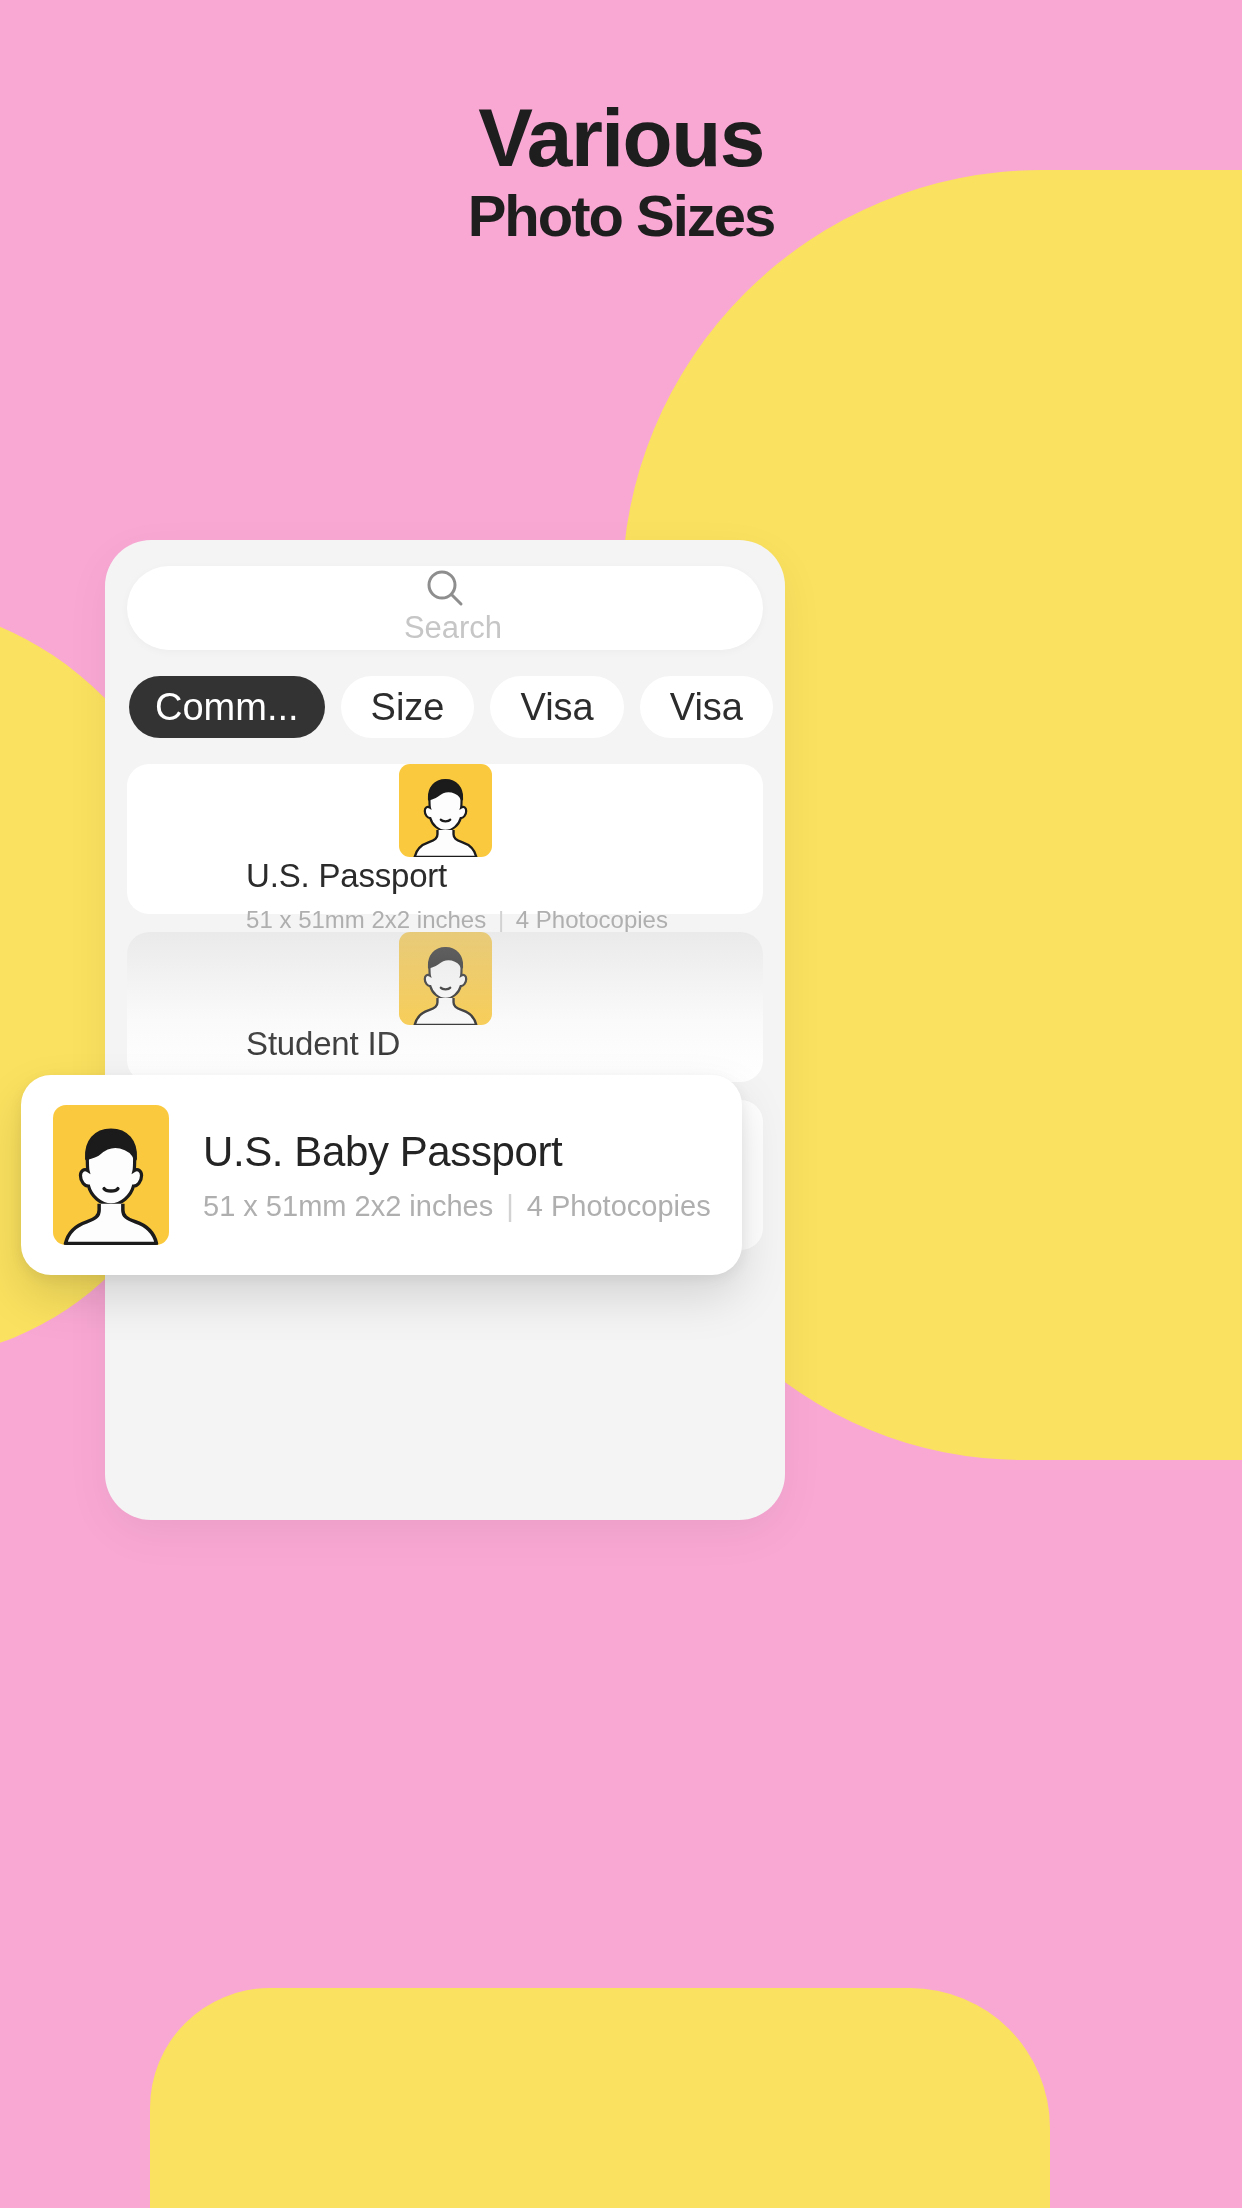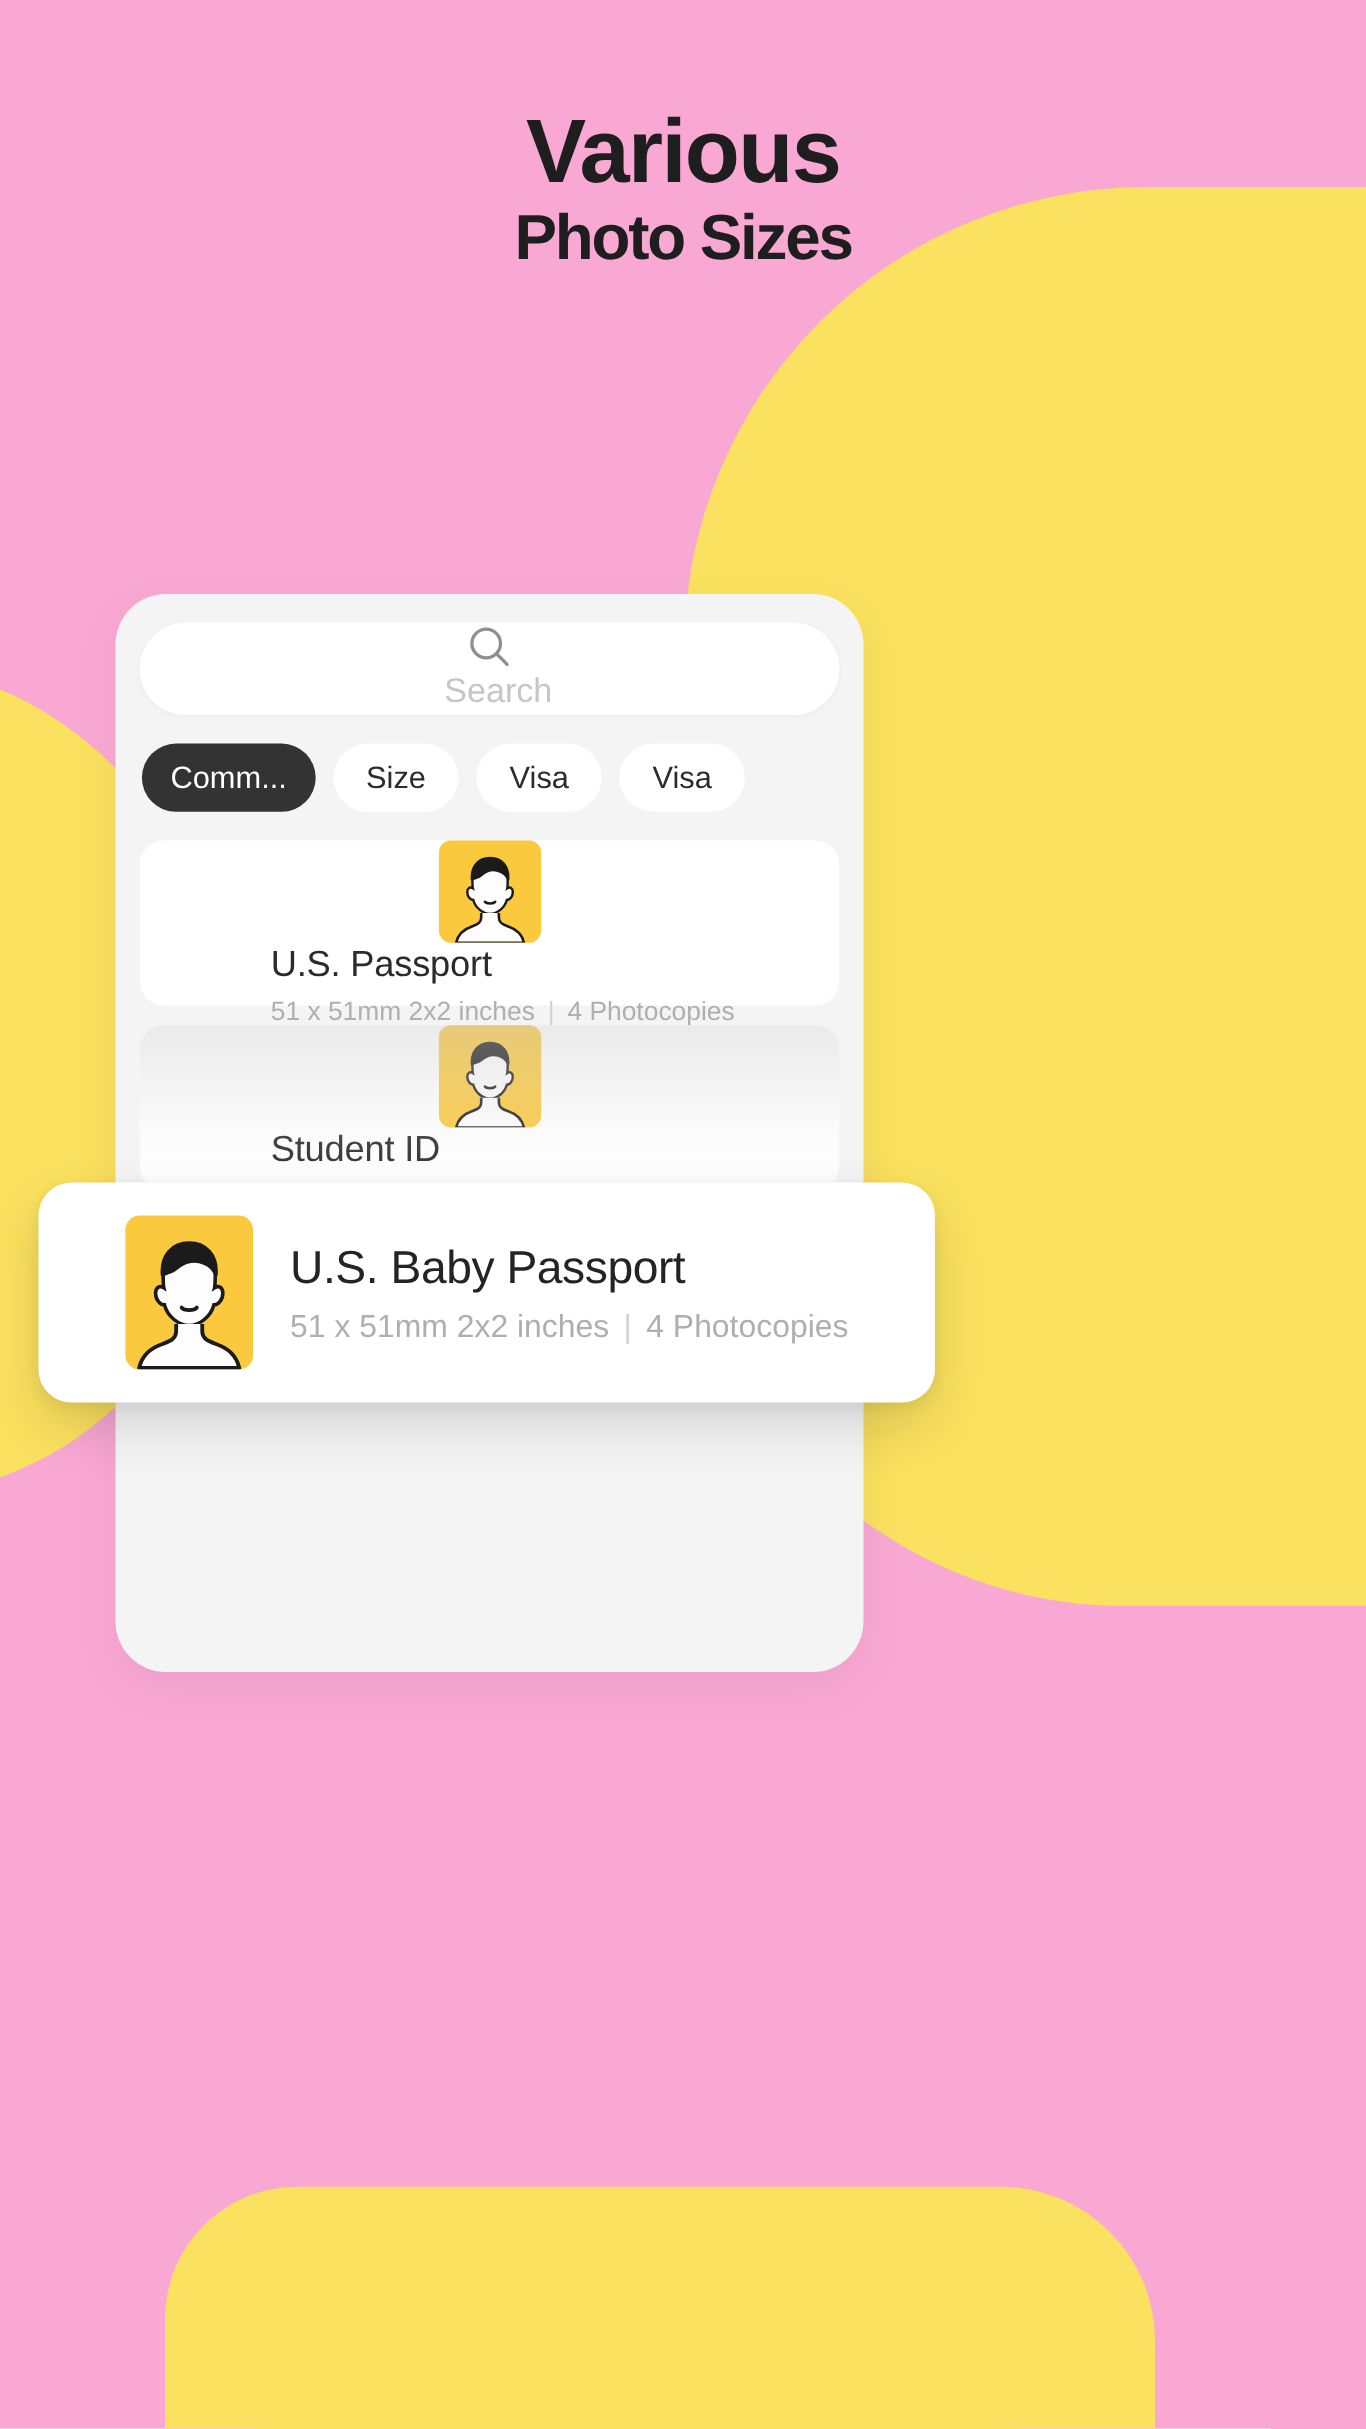--- a/index.html
+++ b/index.html
@@ -116,21 +116,21 @@
   }
   .chip {
     height: 62px;
     border-radius: 31px;
     display: flex;
     align-items: center;
     justify-content: center;
     padding: 0 30px;
     background: #FFFFFF;
     color: #2C2C2C;
-    font-size: 28px;
+    font-size: 38px;
     white-space: nowrap;
   }
   .chip.active {
     background: #333333;
     color: #FFFFFF;
     padding: 0 26px;
   }
 
   
   .list { margin-top: 26px; }
@@ -179,32 +179,31 @@
     font-size: 24px;
     color: #AFAFAF;
     font-weight: 400;
     white-space: nowrap;
   }
   .row-sub .sep { color: #D2D2D2; padding: 0 5px; }
 
   
   .featured {
     position: absolute;
-    left: 35px;
+    left: 21px;
     top: 1075px;
-    width: 815px;
+    width: 721px;
     height: 200px;
     background: #FFFFFF;
     border-radius: 30px;
     z-index: 9;
     display: flex;
     align-items: center;
     padding: 0 32px;
     box-shadow: 0 22px 48px rgba(0,0,0,0.13), 0 4px 14px rgba(0,0,0,0.06);
-    justify-content: center;
   }
   .featured .thumb {
     width: 116px;
     height: 140px;
     flex: 0 0 116px;
     border-radius: 13px;
   }
   .featured .row-text { margin-left: 34px; }
   .featured .row-title {
     font-size: 42px;

